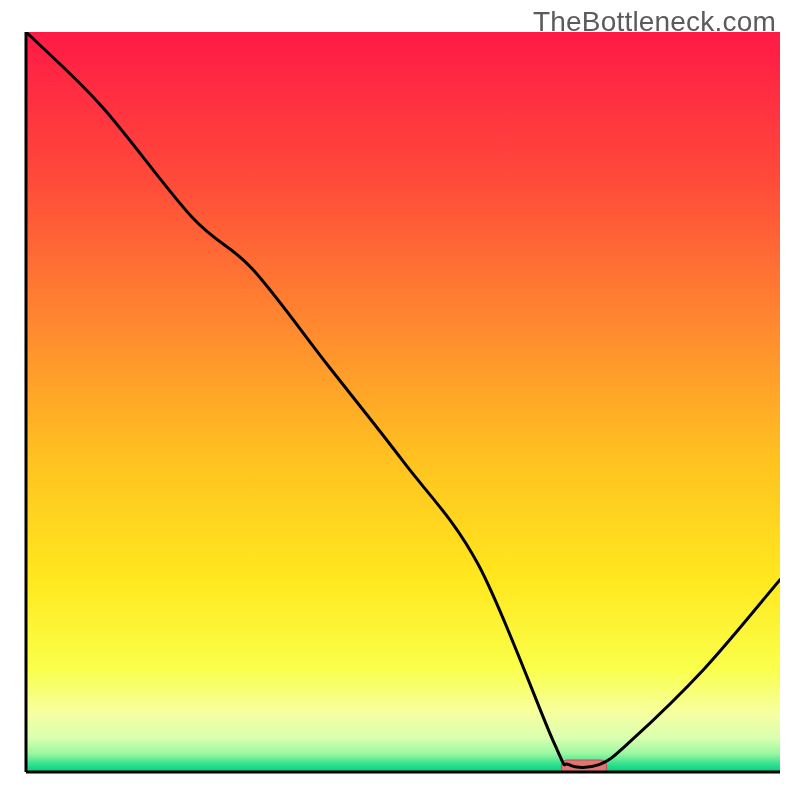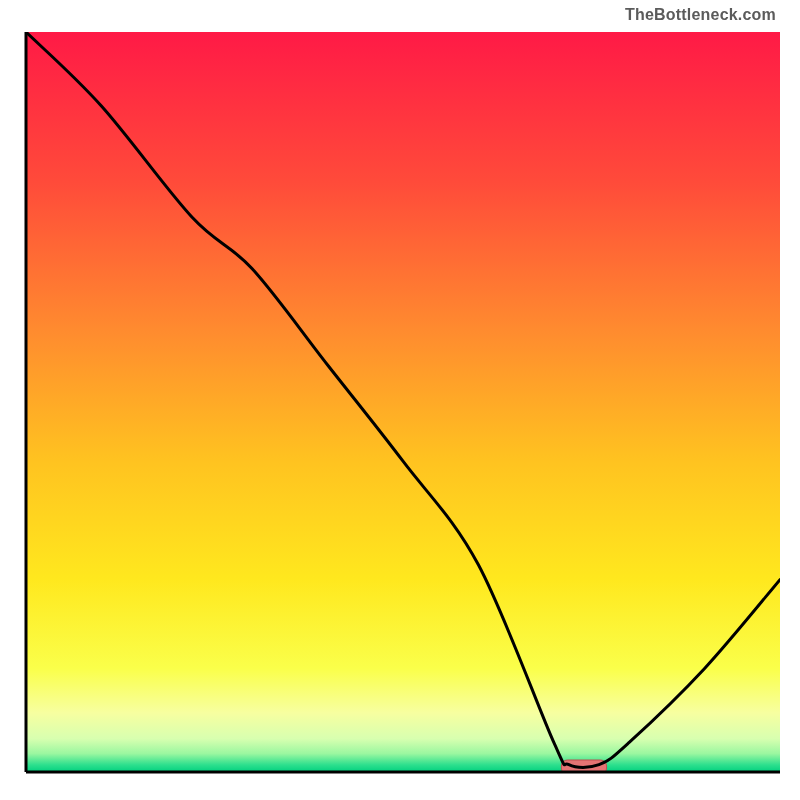--- a/index.html
+++ b/index.html
@@ -13,22 +13,22 @@
   }
   .canvas {
     position: relative;
     width: 800px;
     height: 800px;
   }
   .watermark {
     position: absolute;
     top: 6px;
     right: 24px;
-    font-size: 16px;
-    font-weight: 700;
+    font-size: 28px;
+    font-weight: 400;
     color: #5b5b5b;
     letter-spacing: 0.2px;
   }
   svg.plot {
     position: absolute;
     left: 0;
     top: 0;
     width: 800px;
     height: 800px;
     display: block;

